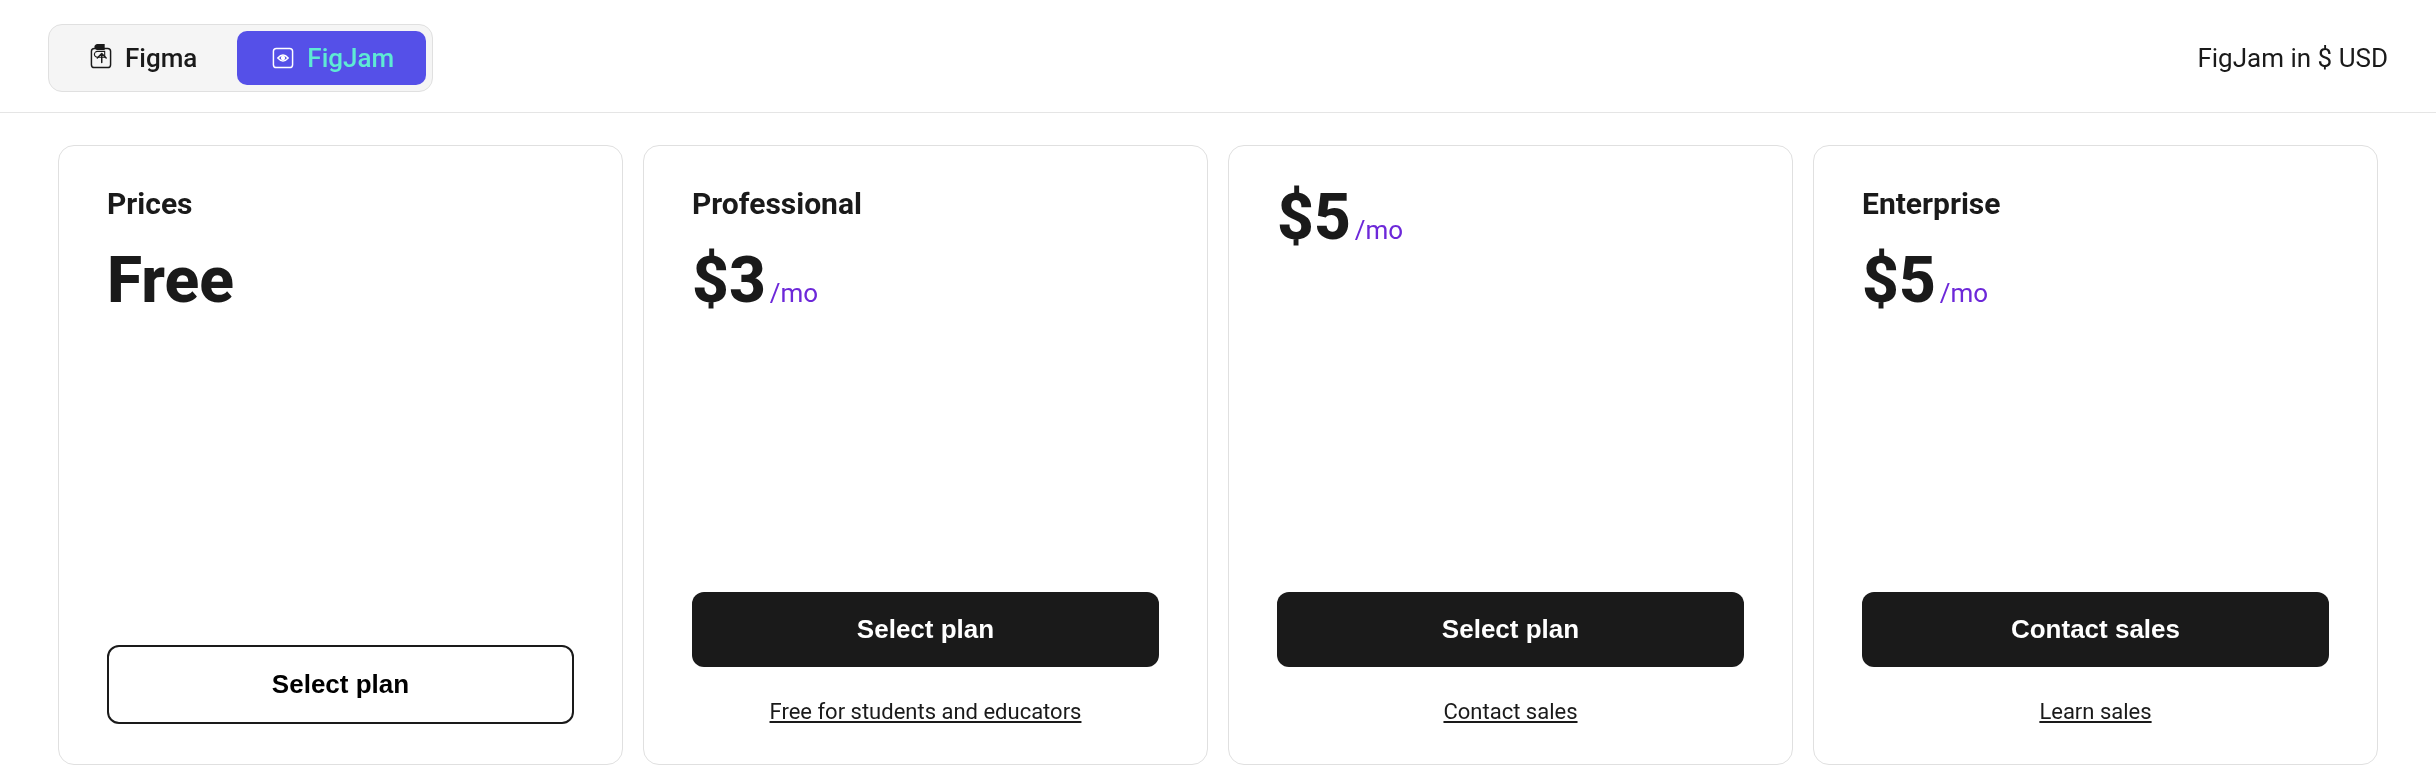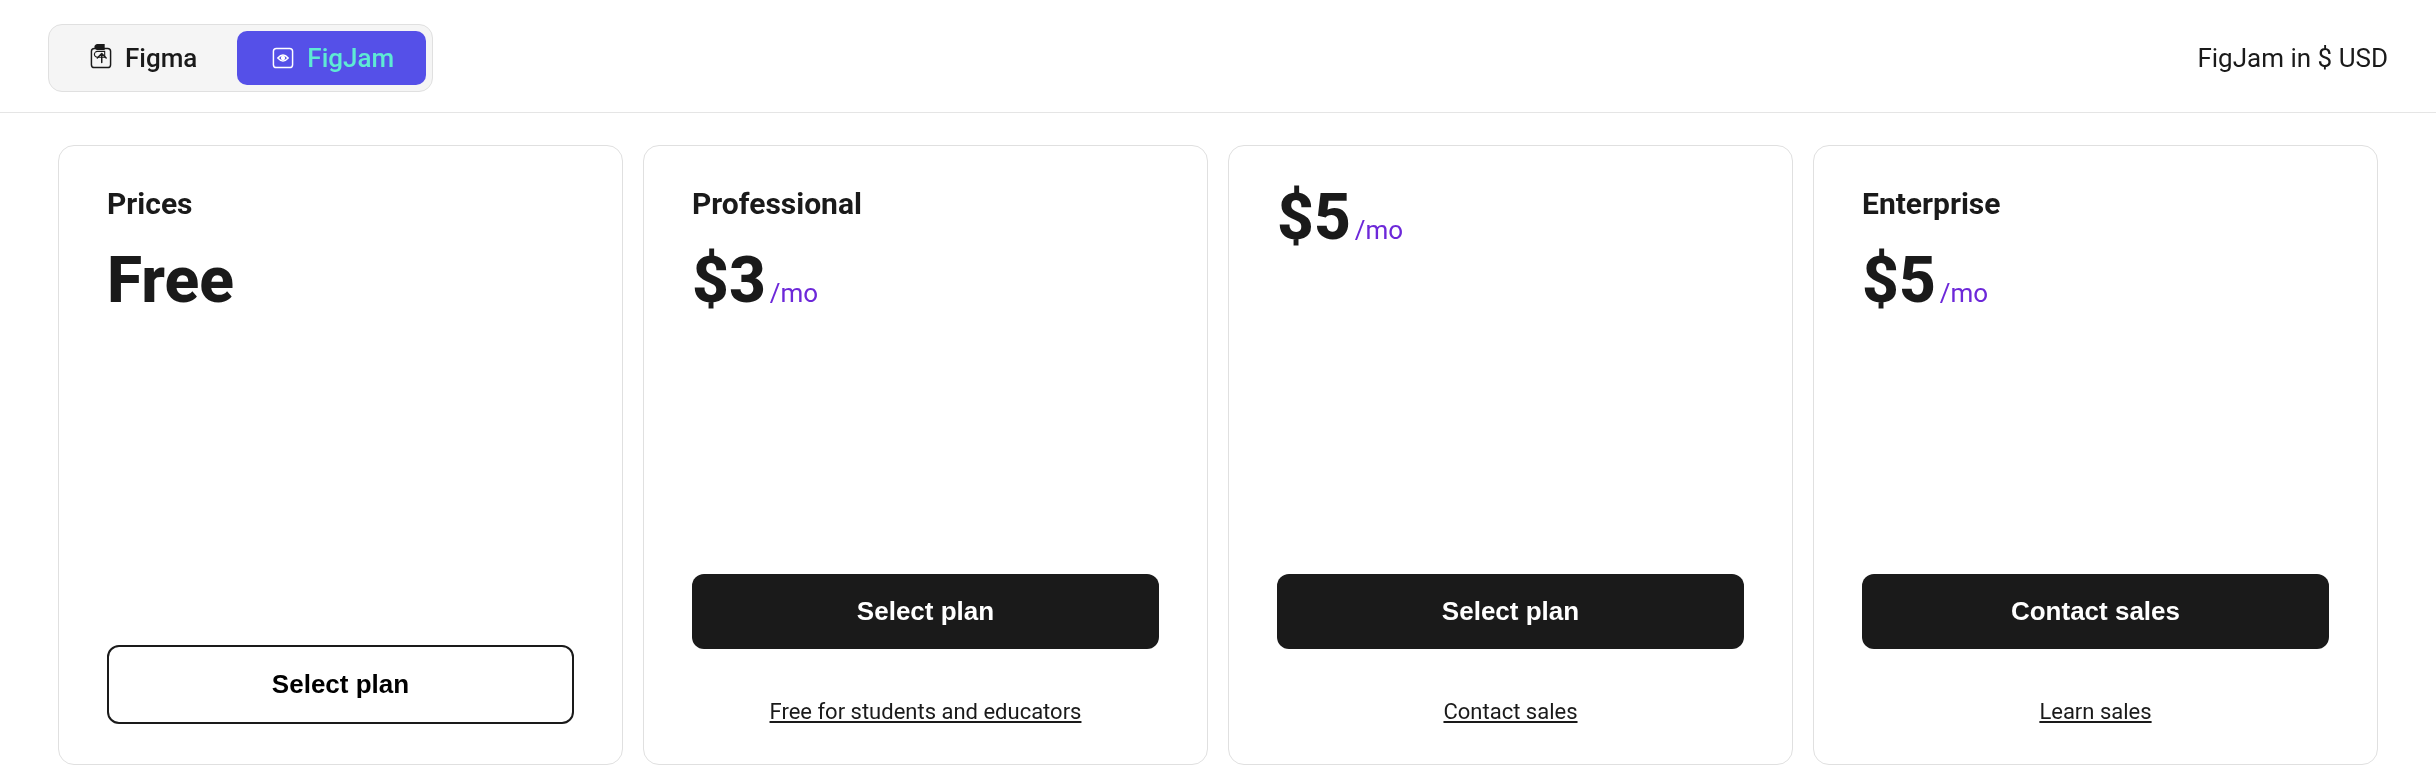--- a/index.html
+++ b/index.html
@@ -116,21 +116,20 @@
       font-size: 64px;
       font-weight: 800;
       line-height: 1;
       margin-bottom: 36px;
     }
 
     .plan-actions {
       display: flex;
       flex-direction: column;
       align-items: center;
-      gap: 18px;
       margin-top: auto;
     }
 
     .btn-select-outline {
       width: 100%;
       padding: 22px;
       border: 2px solid #1a1a1a;
       border-radius: 12px;
       background: #ffffff;
       font-size: 26px;

